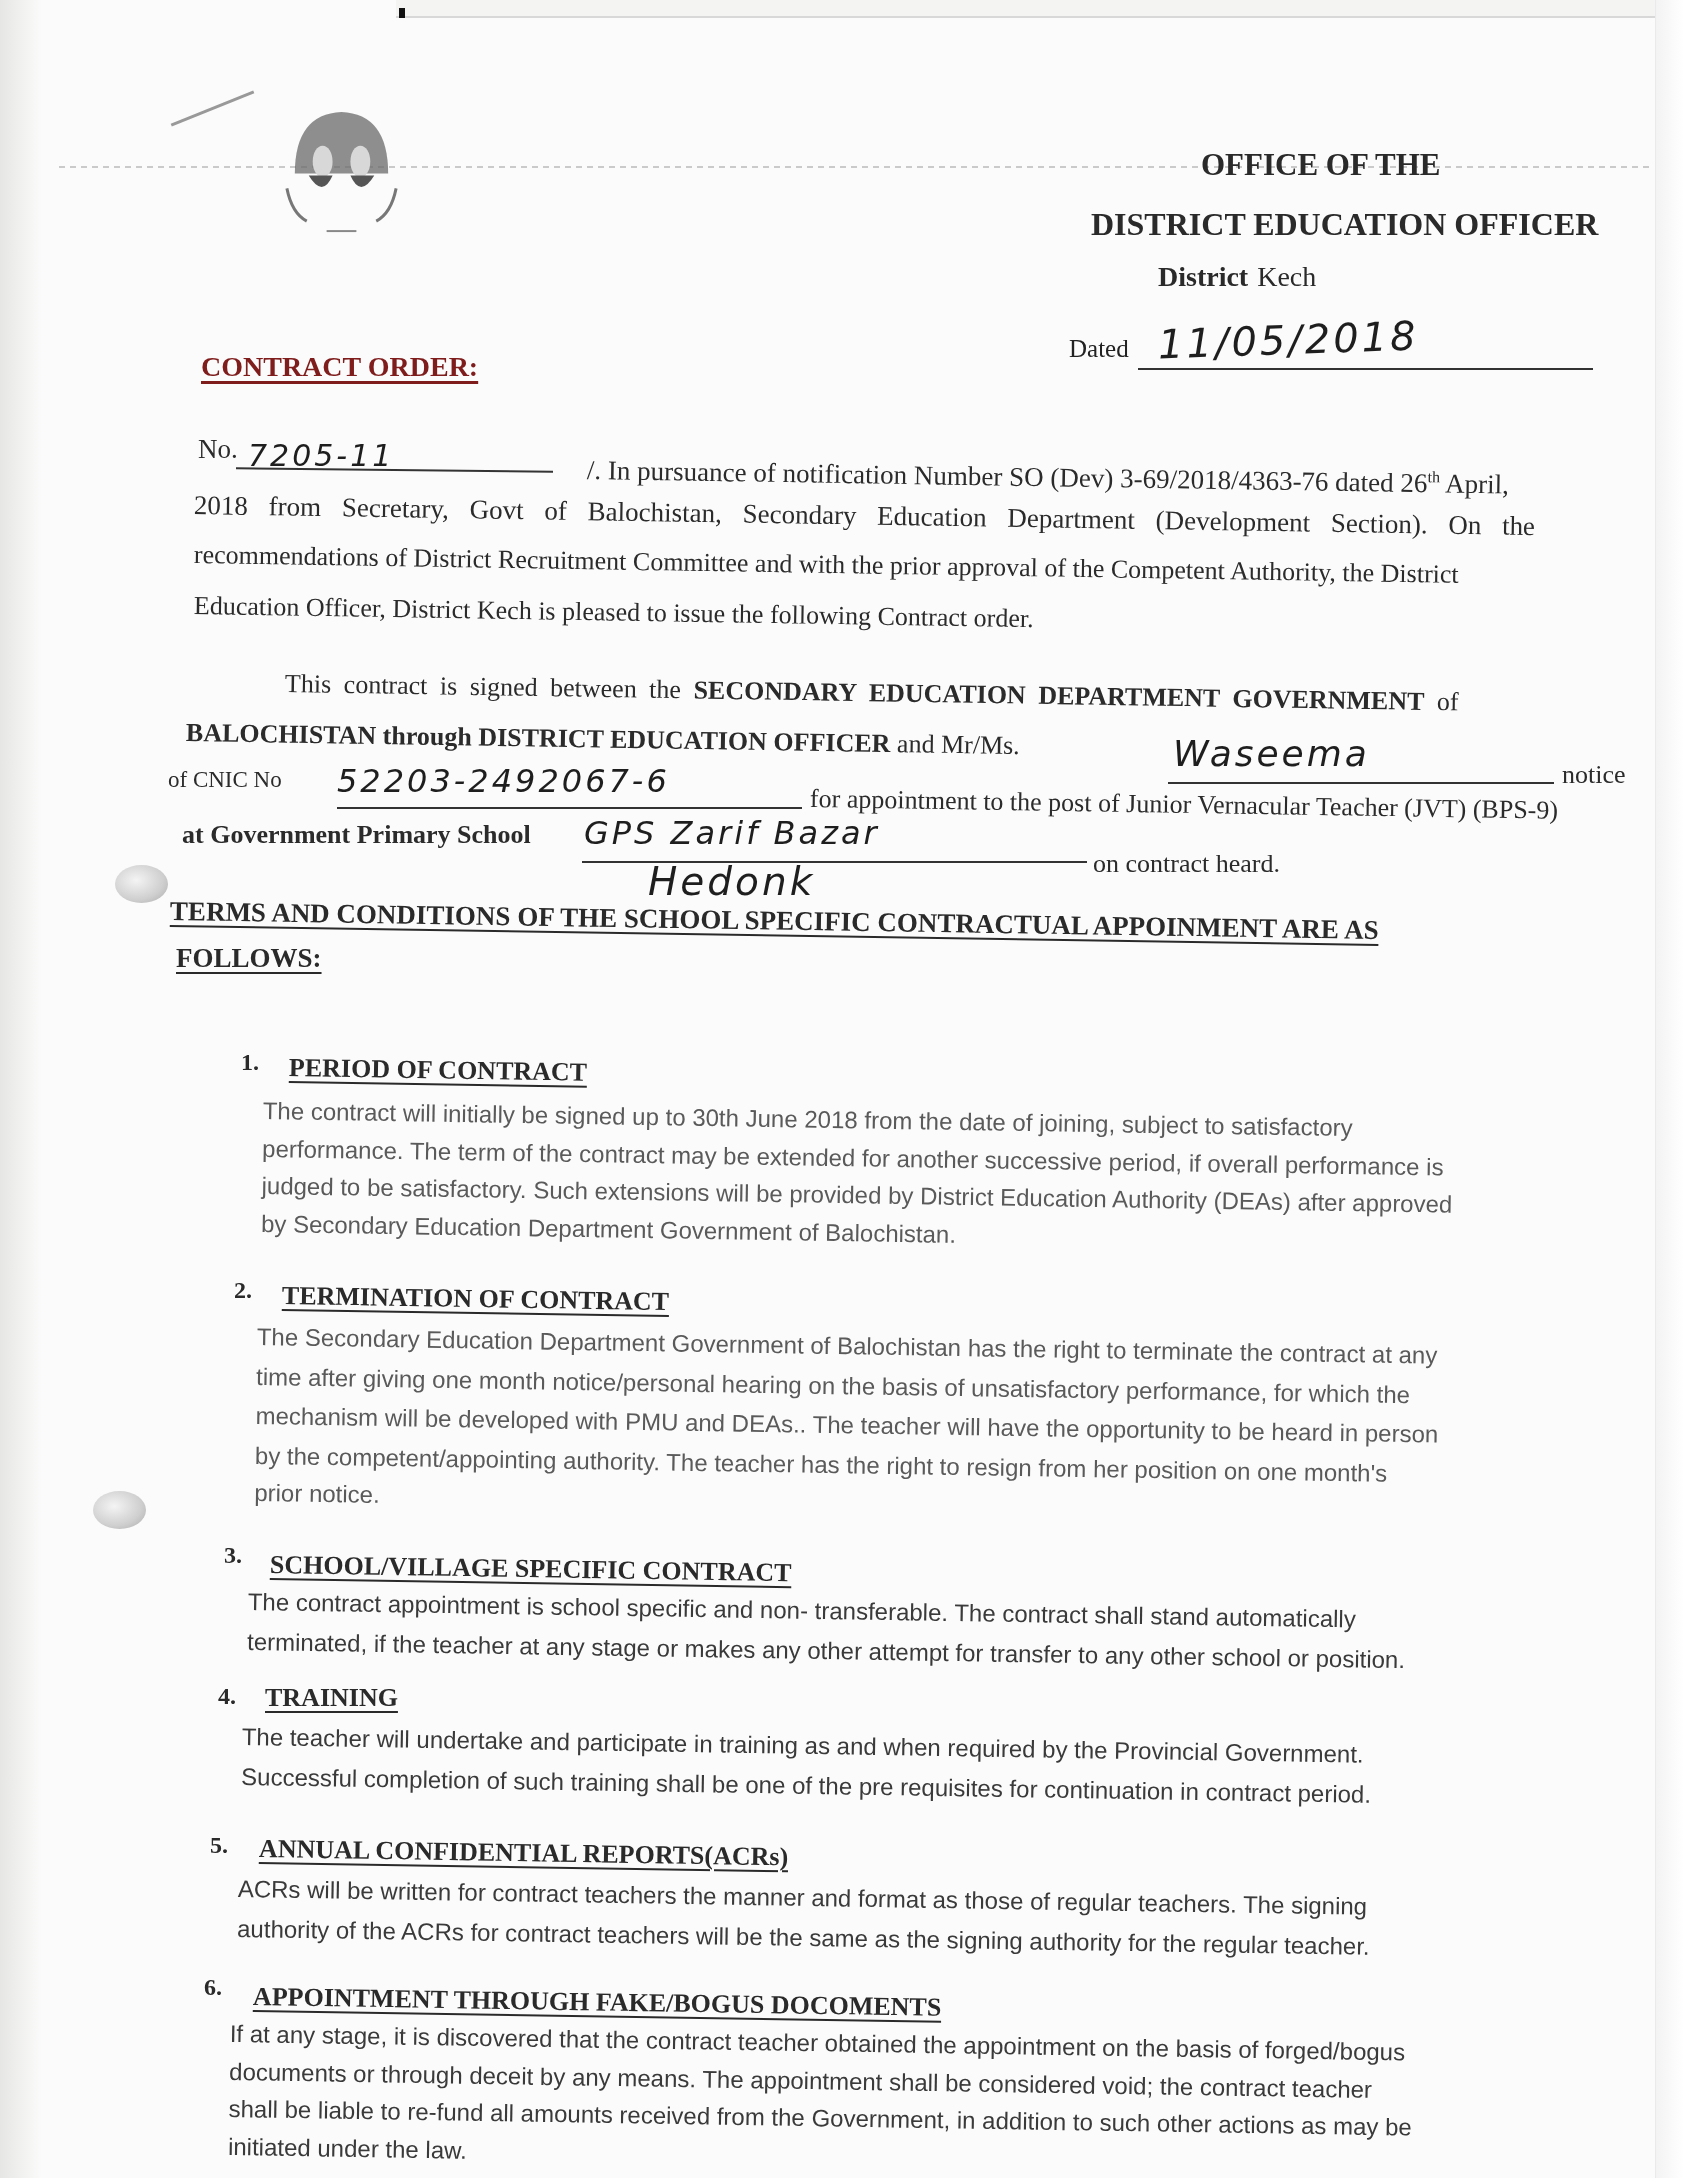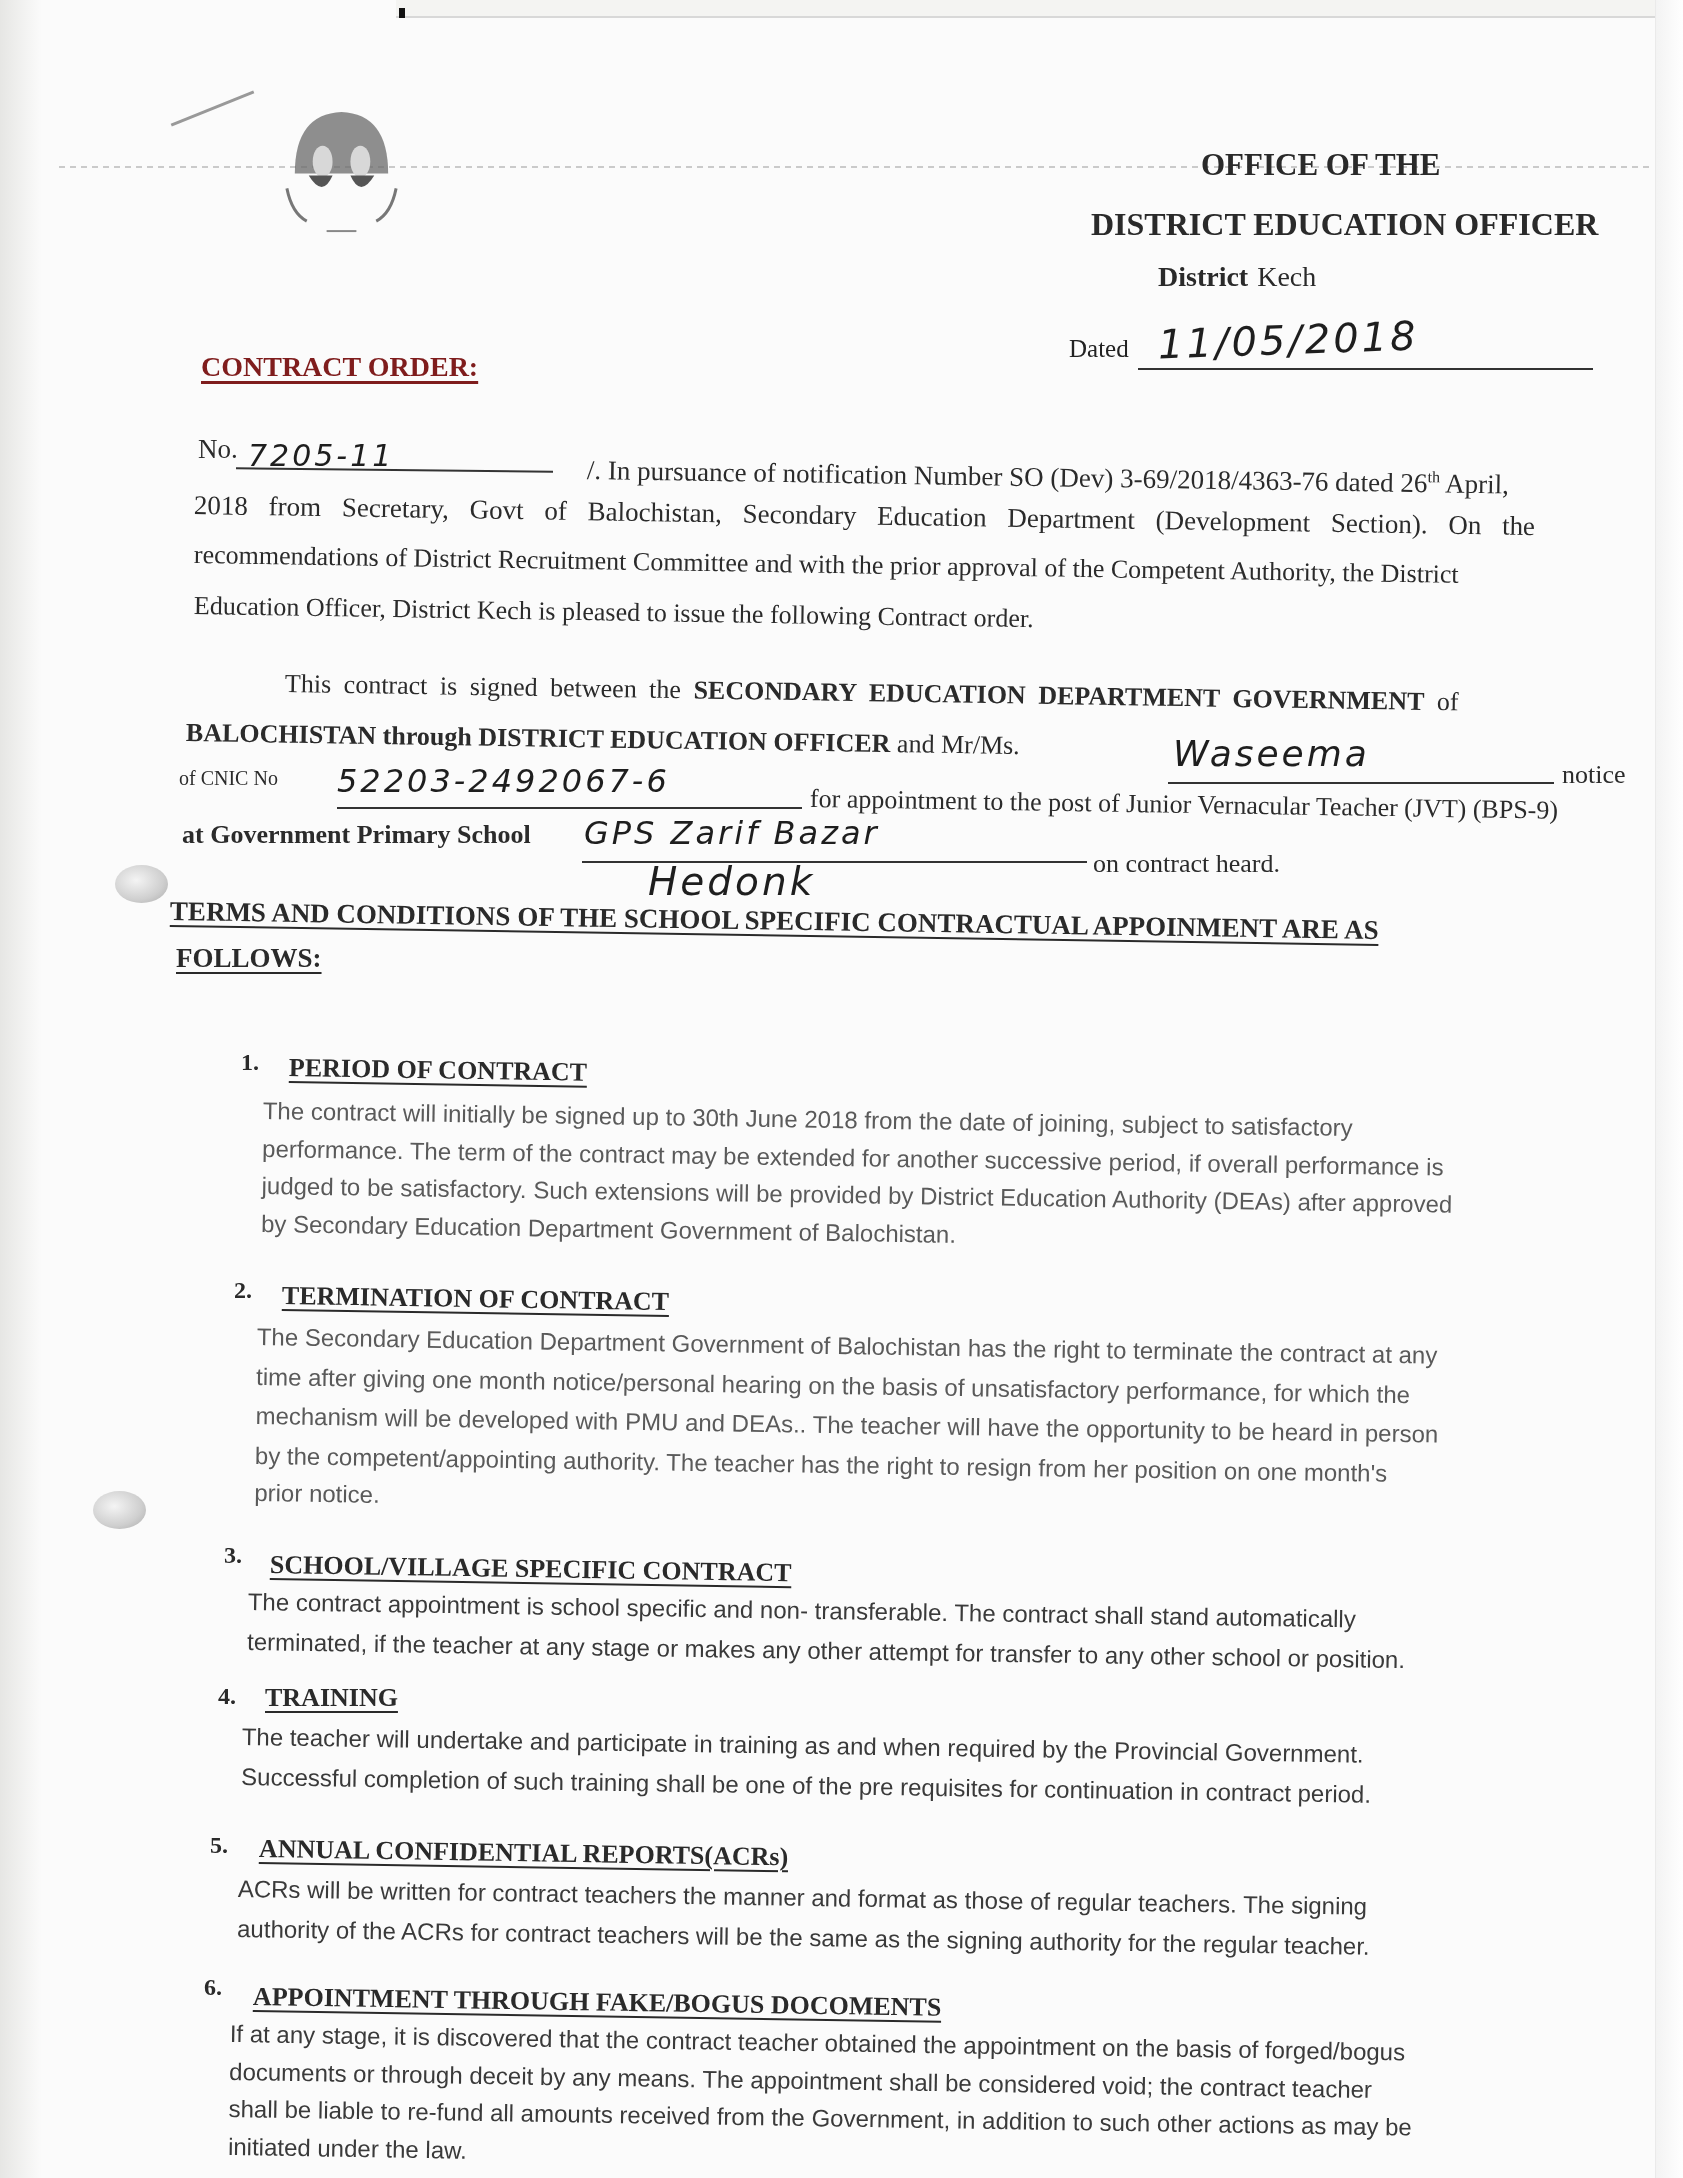--- a/index.html
+++ b/index.html
@@ -157,21 +157,21 @@
   <div class="para" style="left:186px;top:718px;font-size:26px;transform:rotate(0.9deg);transform-origin:left;">
     <span class="bold">BALOCHISTAN</span>
     <span class="bold" style="font-weight:bold;">through</span>
     <span class="bold">DISTRICT EDUCATION OFFICER</span>
     <span>and Mr/Ms.</span>
   </div>
   <div class="fill-hand handwriting" style="left:1173px;top:733px;">Waseema</div>
   <div class="fill-line" style="left:1168px;top:782px;width:386px;"></div>
   <div class="para" style="left:1562px;top:760px;font-size:26px;">notice</div>
 
-  <div class="para" style="left:179px;top:767px;font-size:20px;">of CNIC No</div>
+  <div class="para" style="left:168px;top:767px;font-size:23px;">of CNIC No</div>
   <div class="fill-hand handwriting" style="left:337px;top:762px;font-size:32px;">52203-2492067-6</div>
   <div class="fill-line" style="left:337px;top:807px;width:465px;"></div>
   <div class="para" style="left:810px;top:784px;font-size:26px;transform:rotate(0.9deg);transform-origin:left;">for appointment to the post of Junior Vernacular Teacher (JVT) (BPS-9)</div>
 
   <div class="para" style="left:182px;top:820px;font-size:26px;font-weight:bold;">at Government Primary School</div>
   <div class="fill-hand handwriting" style="left:584px;top:814px;font-size:32px;">GPS Zarif Bazar</div>
   <div class="fill-hand handwriting" style="left:648px;top:859px;font-size:39px;">Hedonk</div>
   <div class="fill-line" style="left:582px;top:861px;width:505px;"></div>
   <div class="para" style="left:1093px;top:849px;font-size:26px;">on contract heard.</div>
 

